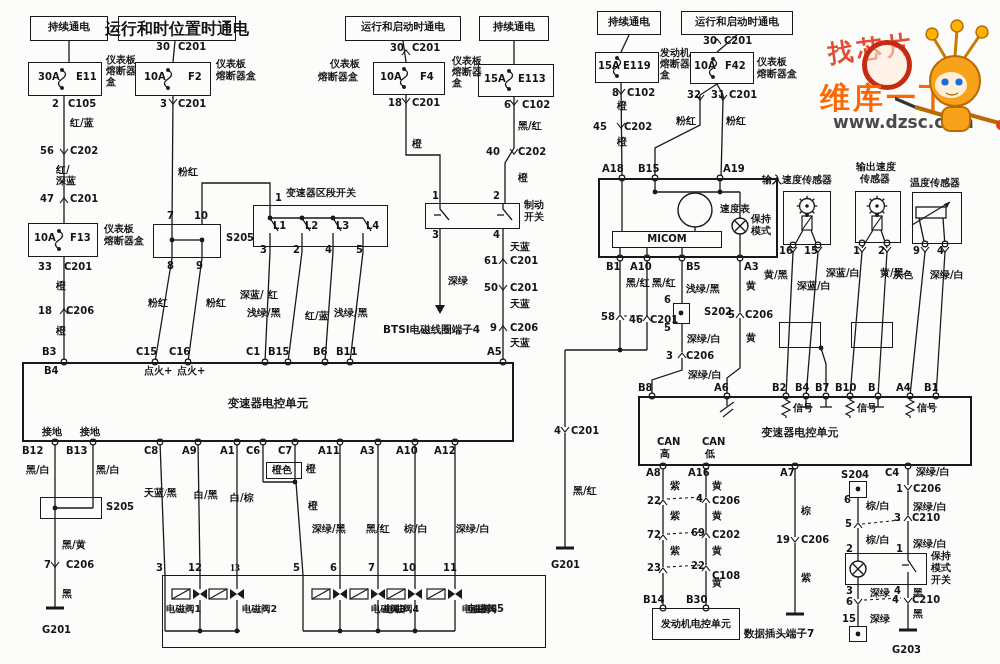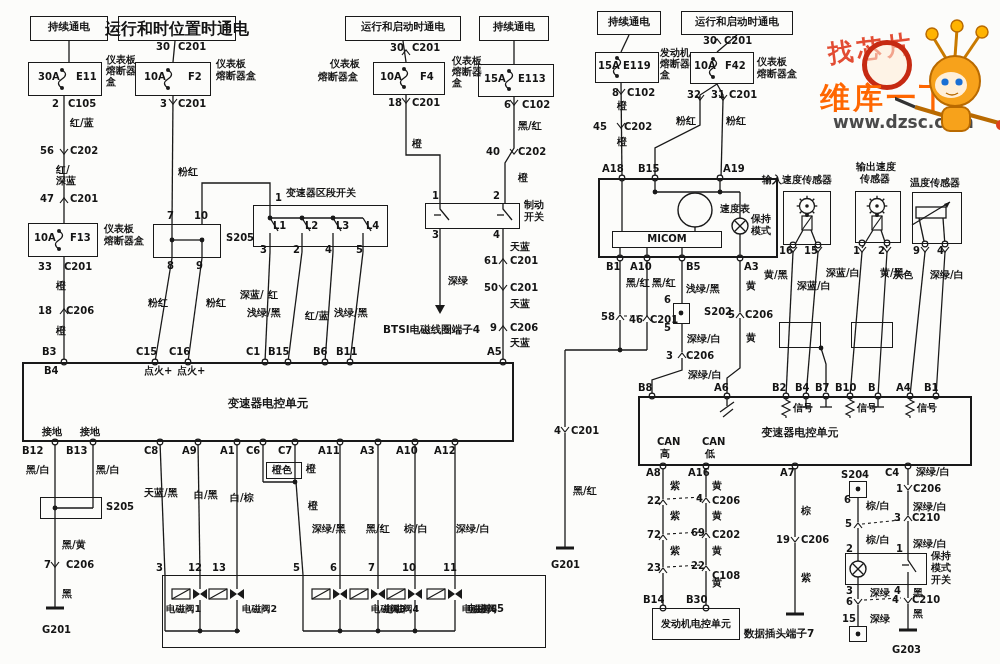--- a/index.html
+++ b/index.html
@@ -689,33 +689,33 @@
     <div class="t" style="left: 396px; top: 446px;">A10</div>
     <div class="t" style="left: 434px; top: 446px;">A12</div>
     <div class="t" style="left: 26px; top: 465px;">黑/白</div>
     <div class="t" style="left: 96px; top: 465px;">黑/白</div>
     <div class="t" style="left: 106px; top: 502px;">S205</div>
     <div class="t" style="left: 62px; top: 540px;">黑/黄</div>
     <div class="t" style="left: 44px; top: 560px;">7</div>
     <div class="t" style="left: 66px; top: 560px;">C206</div>
     <div class="t" style="left: 62px; top: 589px;">黑</div>
     <div class="t" style="left: 42px; top: 625px;">G201</div>
-    <div class="t" style="left: 144px; top: 488px;">天蓝/黑</div>
+    <div class="t" style="left: 144px; top: 488px; font-family: Liberation Serif, serif;">天蓝/黑</div>
     <div class="t" style="left: 194px; top: 490px;">白/黑</div>
     <div class="t" style="left: 230px; top: 493px;">白/棕</div>
     <div class="t" style="left: 272px; top: 465px;">橙色</div>
     <div class="t" style="left: 306px; top: 464px;">橙</div>
     <div class="t" style="left: 308px; top: 501px;">橙</div>
     <div class="t" style="left: 312px; top: 524px;">深绿/黑</div>
     <div class="t" style="left: 366px; top: 524px;">黑/红</div>
     <div class="t" style="left: 404px; top: 524px;">棕/白</div>
     <div class="t" style="left: 456px; top: 524px;">深绿/白</div>
     <div class="t" style="left: 156px; top: 563px;">3</div>
     <div class="t" style="left: 188px; top: 563px;">12</div>
-    <div class="t" style="left: 212px; top: 563px;">13</div>
+    <div class="t" style="left: 230px; top: 563px; font-family: Liberation Serif, serif;">13</div>
     <div class="t" style="left: 293px; top: 563px;">5</div>
     <div class="t" style="left: 330px; top: 563px;">6</div>
     <div class="t" style="left: 368px; top: 563px;">7</div>
     <div class="t" style="left: 402px; top: 563px;">10</div>
     <div class="t" style="left: 443px; top: 563px;">11</div>
     <div class="t" style="left: 166px; top: 604px; font-size: 9.5px;">电磁阀1</div>
     <div class="t" style="left: 242px; top: 604px; font-size: 9.5px;">电磁阀2</div>
     <div class="t" style="left: 343px; top: 604px; font-size: 9.5px; margin-left: 28px;">电磁阀3</div>
     <div class="t" style="left: 384px; top: 604px; font-size: 9.5px;">电磁阀4</div>
     <div class="t" style="left: 423px; top: 604px; font-size: 10px; margin-left: 44px;">电磁阀5</div>

